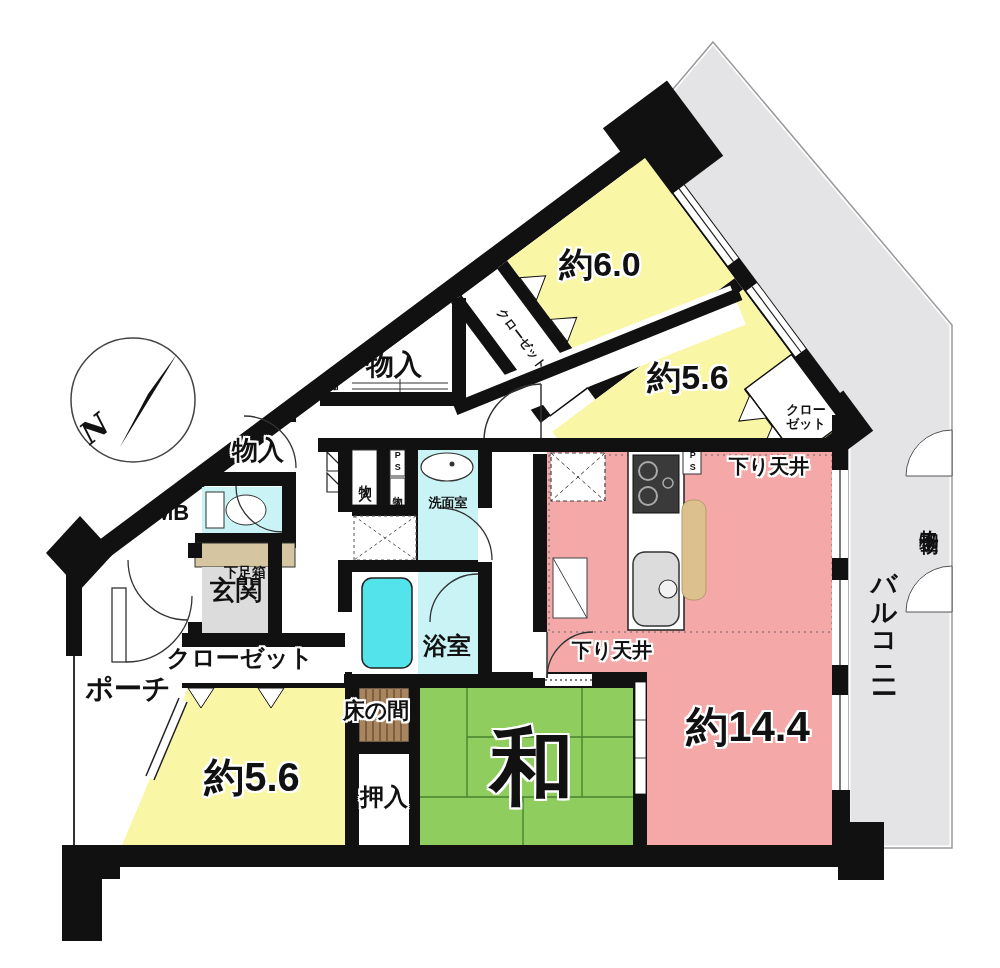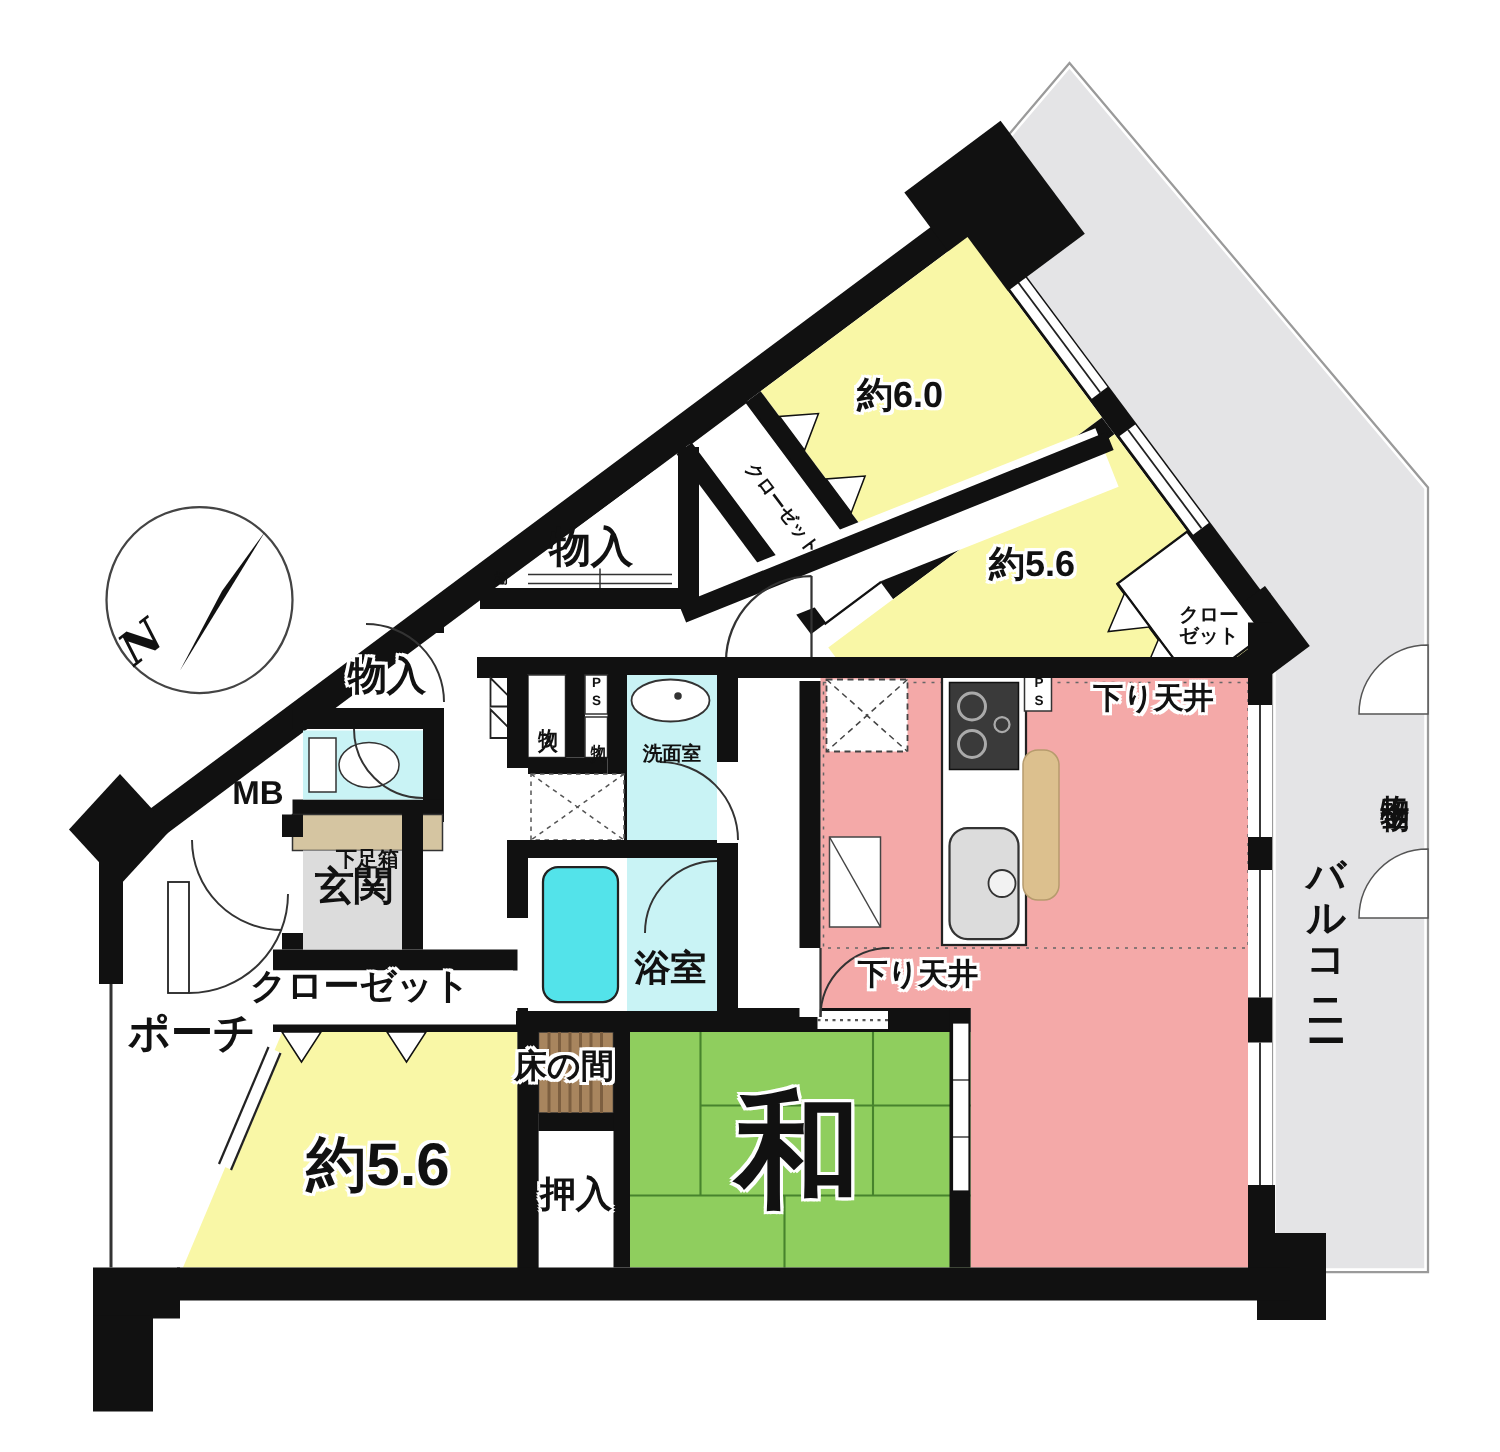--- a/index.html
+++ b/index.html
@@ -7,21 +7,21 @@
          font-family:"Liberation Sans", sans-serif;}
   #plan-svg{position:absolute;left:0;top:0;}
   .label{position:absolute;transform:translate(-50%,-50%);font-weight:700;color:#111;
          white-space:nowrap;line-height:1;font-family:"Liberation Sans",sans-serif;}
   .halo{text-shadow:2px 0 0 #fff,-2px 0 0 #fff,0 2px 0 #fff,0 -2px 0 #fff,
         2px 2px 0 #fff,-2px 2px 0 #fff,2px -2px 0 #fff,-2px -2px 0 #fff;}
   .v{writing-mode:vertical-rl;text-orientation:upright;letter-spacing:2px;line-height:1.05;}
   .fz9{font-size:9px}.fz10{font-size:10px}.fz12{font-size:12px}.fz13{font-size:13px}
   .fz14{font-size:14px}.fz16{font-size:20px}.fz19{font-size:19px}.fz22{font-size:22px}
   .fz24{font-size:24px}.fz26{font-size:26px}.fz28{font-size:28px}.fz30{font-size:30px}
-  .fz34{font-size:24px}.fz40{font-size:40px}.fz42{font-size:42px}.fz46{font-size:46px}
+  .fz34{font-size:34px}.fz40{font-size:40px}.fz42{font-size:42px}.fz46{font-size:46px}
   .fz84{font-size:84px}
   .rot53{transform:translate(-50%,-50%) rotate(53deg);}
   .rotN{transform:translate(-50%,-50%) rotate(-38deg);font-family:"DejaVu Serif",serif;
         font-style:italic;font-weight:700;}
   .two-line{line-height:1.1;text-align:center;}
 </style>
 </head>
 <body>
 
 <div id="stage">
@@ -202,20 +202,21 @@
     <circle cx="133" cy="400" r="62" fill="#fff" stroke="#444" stroke-width="1.5"></circle>
     <polygon points="177,354 120,447 148,394" fill="#111"></polygon>
   </g>
 </svg>
 
 <div class="label rotN fz30" style="left:95px;top:429px">N</div>
 
 <div class="label halo fz34" style="left:600px;top:264px">約6.0</div>
 <div class="label halo fz34" style="left:688px;top:377px">約5.6</div>
 <div class="label halo fz40" style="left:252px;top:777px">約5.6</div>
+<div class="label halo fz42" style="left:748px;top:727px">約14.4</div>
 <div class="label halo fz84" style="left:532px;top:767px">和</div>
 <div class="label fz24" style="left:447px;top:646px">浴室</div>
 <div class="label fz13" style="left:448px;top:502px">洗面室</div>
 <div class="label fz26" style="left:236px;top:590px">玄関</div>
 <div class="label fz28" style="left:128px;top:689px">ポーチ</div>
 
 <div class="label halo fz24" style="left:240px;top:658px">クローゼット</div>
 <div class="label rot53 fz12" style="left:522px;top:339px">クローゼット</div>
 <div class="label fz13 two-line" style="left:806px;top:417px">
   <div>クロー</div>
@@ -223,21 +224,21 @@
 </div>
 <div class="label fz28" style="left:394px;top:365px">物入</div>
 <div class="label halo fz26" style="left:258px;top:450px">物入</div>
 <div class="label v fz13" style="left:365px;top:477px">物入</div>
 <div class="label v fz10" style="left:397px;top:490px">物入</div>
 <div class="label fz9" style="left:334px;top:386px">棚</div>
 <div class="label fz14" style="left:245px;top:572px">下足箱</div>
 <div class="label halo fz22" style="left:376px;top:711px">床の間</div>
 <div class="label halo fz24" style="left:384px;top:797px">押入</div>
 
-<div class="label fz22" style="left:172px;top:529px">MB</div>
+<div class="label fz22" style="left:172px;top:513px">MB</div>
 <div class="label v fz9" style="left:397px;top:462px">PS</div>
 <div class="label v fz9" style="left:692px;top:462px">PS</div>
 <div class="label halo fz16" style="left:769px;top:466px">下り天井</div>
 <div class="label halo fz16" style="left:612px;top:650px">下り天井</div>
 <div class="label v fz26" style="left:884px;top:618px">バルコニー</div>
 <div class="label v fz19" style="left:929px;top:519px">物干金物</div>
 
 </div>
 
 </body></html>

